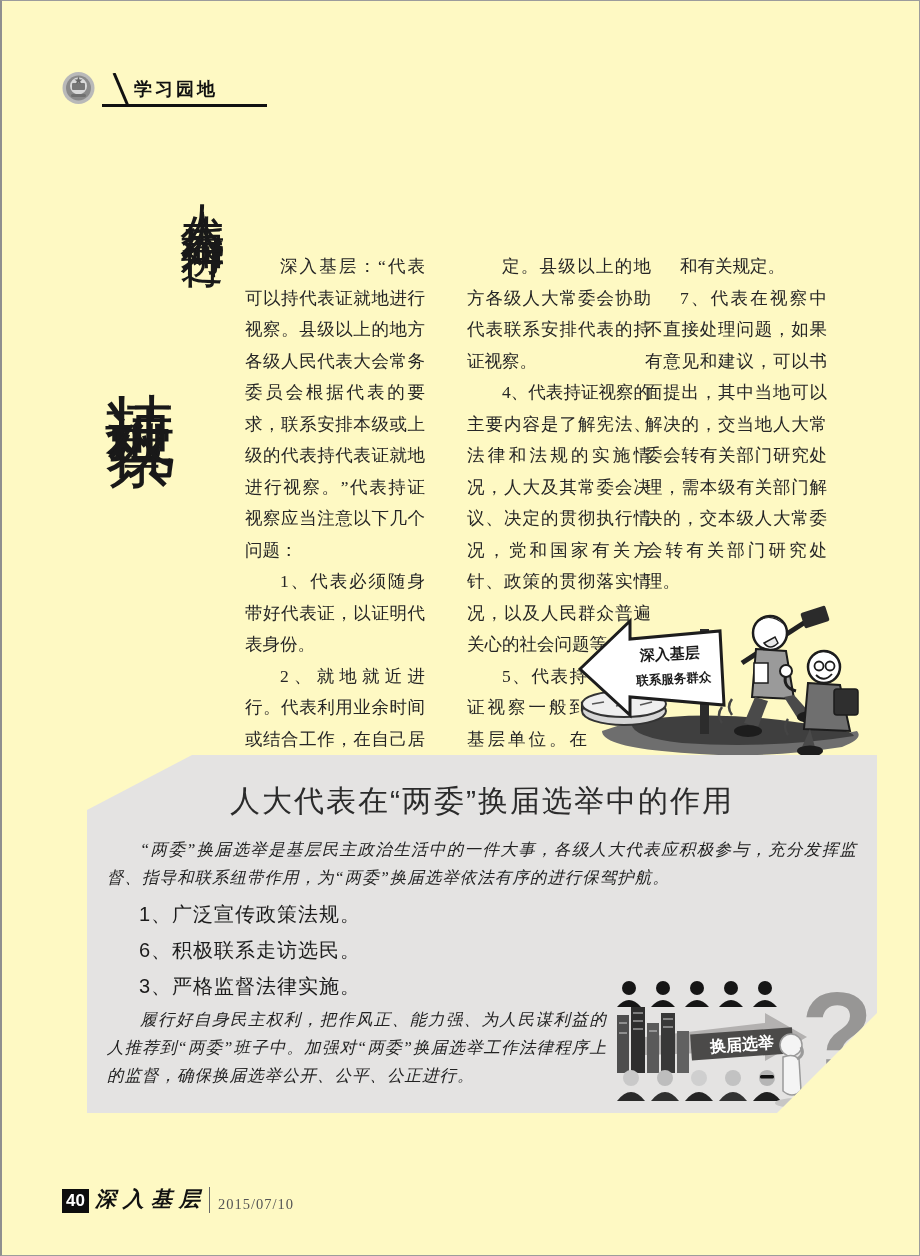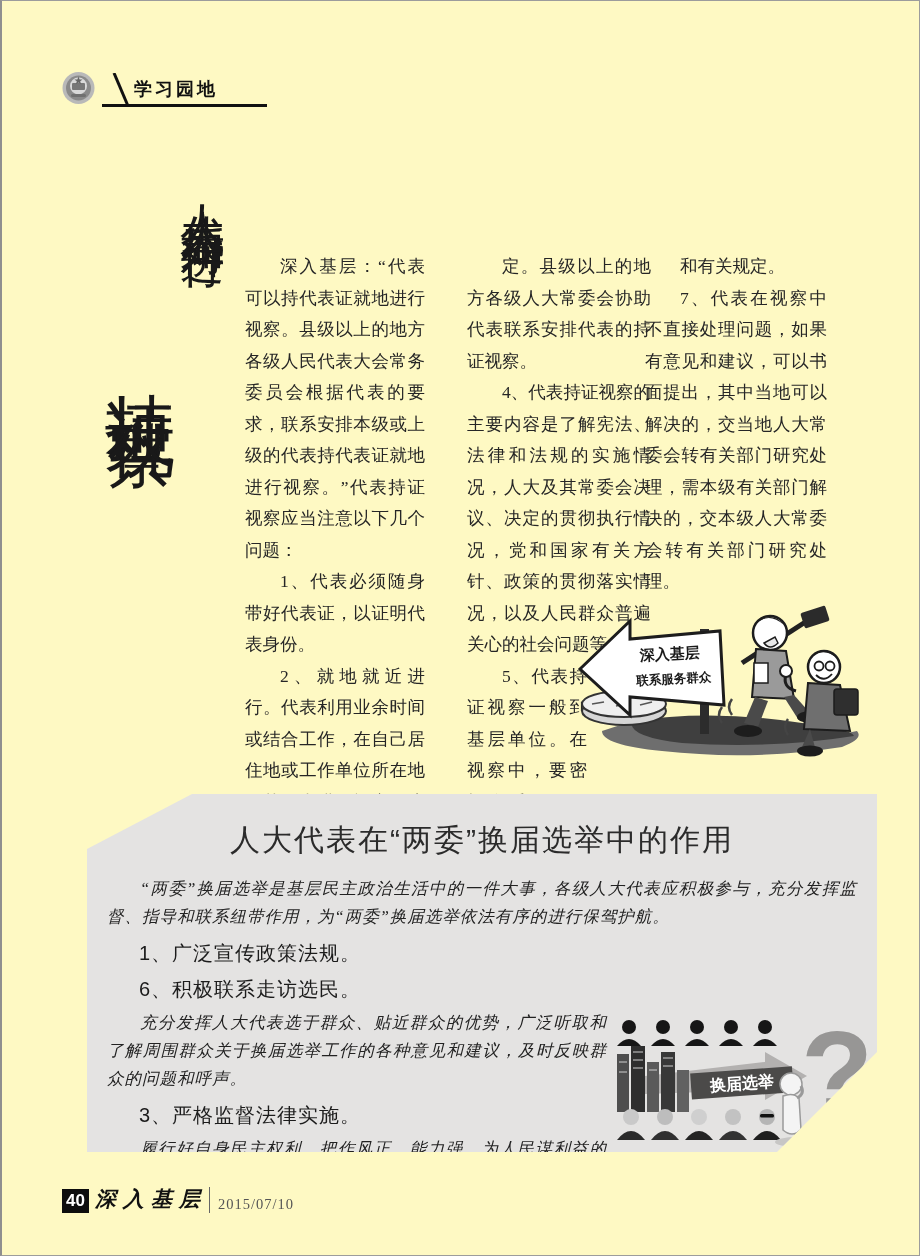--- a/index.html
+++ b/index.html
@@ -41,21 +41,21 @@
   .col-1 { left:243px; width:180px; }
   .col-2 { left:437px; width:184px;margin-left:28px; }
   .col-3 { left:643px; width:182px; }
   .narrow { width:120px; }
 
   
   .cartoon { position:absolute; left:570px; top:570px; width:292px; height:188px; }
 
   
   .graybox {
-    position:absolute; left:85px; top:793px; width:790px; height:358px;
+    position:absolute; left:85px; top:754px; width:790px; height:358px;
     background:#e4e3e2;
     clip-path:polygon(105px 0, 100% 0, 100% calc(100% - 100px), calc(100% - 100px) 100%, 0 100%, 0 55px);
   }
   .box-title {
     margin-top:26px; text-align:center;
     font-family:"Liberation Sans",sans-serif; font-weight:400;
     font-size:30px; letter-spacing:2px; color:#2b2b2b;
   }
   .box-body { padding:14px 20px 0 20px; }
   .box-para {
@@ -173,21 +173,20 @@
       <path d="M216 148 q-6 8 0 16" stroke="#444" stroke-width="2.5" fill="none"></path>
     </g>
   </svg>
 
   <div class="graybox">
     <div class="box-title">人大代表在“两委”换届选举中的作用</div>
     <div class="box-body">
       <p class="box-para">“两委”换届选举是基层民主政治生活中的一件大事，各级人大代表应积极参与，充分发挥监督、指导和联系纽带作用，为“两委”换届选举依法有序的进行保驾护航。</p>
       <p class="box-para box-heading">1、广泛宣传政策法规。</p>
       <p class="box-para box-heading">6、积极联系走访选民。</p>
-      <p class="box-para narrow-box">充分发挥人大代表选于群众、贴近群众的优势，广泛听取和了解周围群众关于换届选举工作的各种意见和建议，及时反映群众的问题和呼声。</p>
       <p class="box-para box-heading">3、严格监督法律实施。</p>
       <p class="box-para narrow-box">履行好自身民主权利，把作风正、能力强、为人民谋利益的人推荐到“两委”班子中。加强对“两委”换届选举工作法律程序上的监督，确保换届选举公开、公平、公正进行。</p>
     </div>
 
     <svg class="box-illustration" viewBox="0 0 260 130">
 
       <g fill="#161616">
         <g transform="translate(14,2)">
             <circle cx="0" cy="7" r="7"></circle>
             <path d="M-12 26 Q0 12 12 26 Z"></path>

